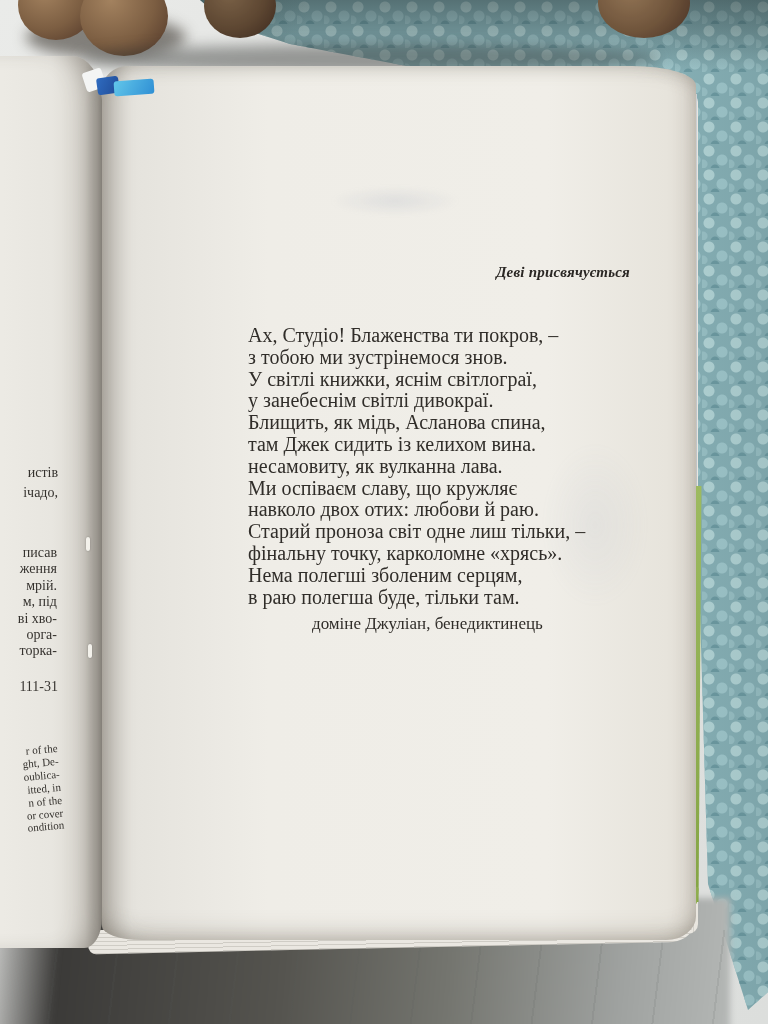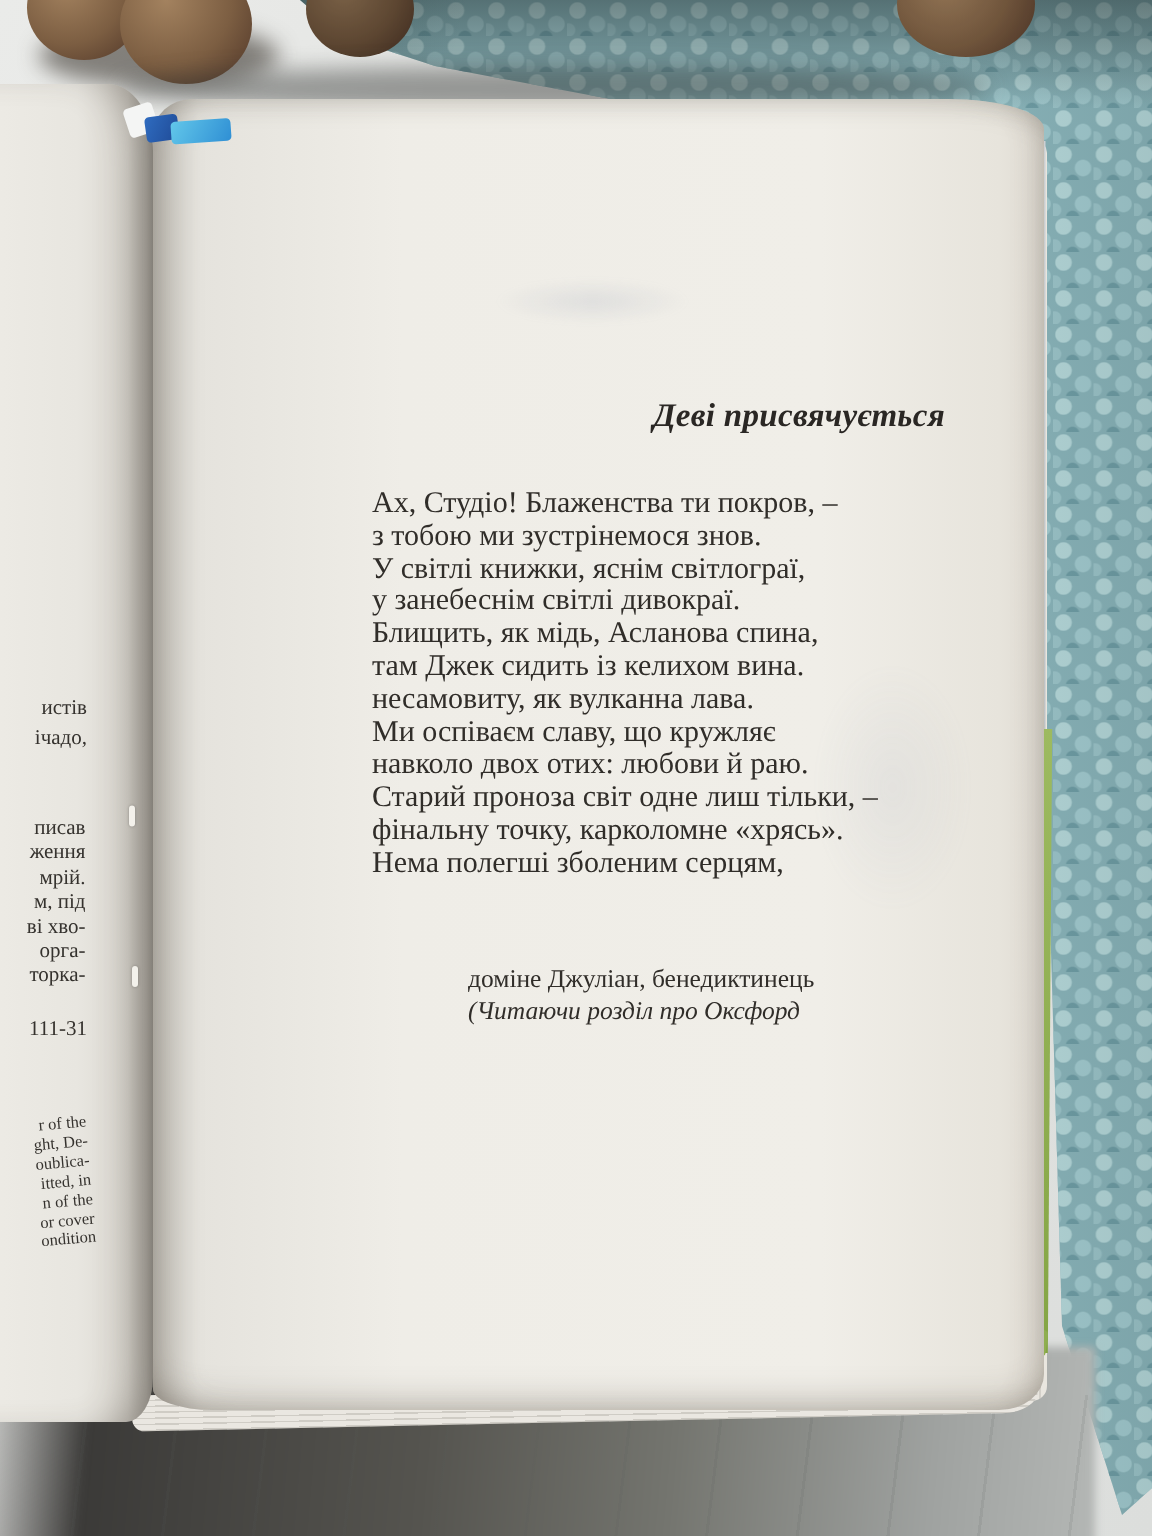--- a/index.html
+++ b/index.html
@@ -67,23 +67,23 @@
   .ribbon{border-radius:3px;}
   .ribbon-white{left:84px;top:70px;width:20px;height:20px;background:#f4f5f4;transform:rotate(-18deg);}
   .ribbon-darkblue{left:97px;top:77px;width:22px;height:17px;background:linear-gradient(120deg,#2f6cc0,#1f4a96);transform:rotate(-8deg);}
   .ribbon-lightblue{left:114px;top:80px;width:40px;height:15px;background:linear-gradient(120deg,#62c7ea,#2f8fd4);transform:rotate(-4deg);}
 
   .showthrough{background:radial-gradient(ellipse,rgba(140,150,175,.16),rgba(0,0,0,0) 70%);filter:blur(2px);}
 
   
   .ink{color:#302d29;}
   .dedication{left:430px;top:264px;width:200px;text-align:right;
-    font-style:italic;font-weight:700;font-size:22px;letter-spacing:.2px;color:#2a2724;}
+    font-style:italic;font-weight:700;font-size:15px;letter-spacing:.2px;color:#2a2724;}
   .poem{left:248px;top:325px;width:360px;font-size:20px;line-height:21.8px;}
-  .attribution{left:312px;top:643px;width:300px;font-size:17px;line-height:20.6px;}
+  .attribution{left:312px;top:614px;width:300px;font-size:17px;line-height:20.6px;}
   .attribution .note{font-style:italic;}
   .frag{text-align:right;color:#35322e;}
   .frag-top{left:-40px;top:463px;width:98px;font-size:14px;line-height:19.5px;}
   .frag-mid{left:-40px;top:545px;width:97px;font-size:14px;line-height:16.4px;}
   .page-ref{left:-30px;top:679px;width:88px;font-size:14px;text-align:right;color:#35322e;}
   .frag-copy{left:-36px;top:746px;width:97px;font-size:11px;line-height:12.9px;transform:rotate(-5deg);}
 </style>
 </head>
 <body>
 
@@ -127,25 +127,25 @@
     <div>У світлі книжки, яснім світлограї,</div>
     <div>у занебеснім світлі дивокраї.</div>
     <div>Блищить, як мідь, Асланова спина,</div>
     <div>там Джек сидить із келихом вина.</div>
     <div>несамовиту, як вулканна лава.</div>
     <div>Ми оспіваєм славу, що кружляє</div>
     <div>навколо двох отих: любови й раю.</div>
     <div>Старий проноза світ одне лиш тільки, –</div>
     <div>фінальну точку, карколомне «хрясь».</div>
     <div>Нема полегші зболеним серцям,</div>
+    <div>в раю полегша буде, тільки там.</div>
   </div>
 
   <div class="abs attribution ink">
     <div>доміне Джуліан, бенедиктинець</div>
-    <div class="note">(Читаючи розділ про Оксфорд</div>
   </div>
 
   <div class="abs frag frag-top">
     <div>истів</div>
     <div>ічадо,</div>
   </div>
 
   <div class="abs frag frag-mid">
     <div>писав</div>
     <div>ження</div>

